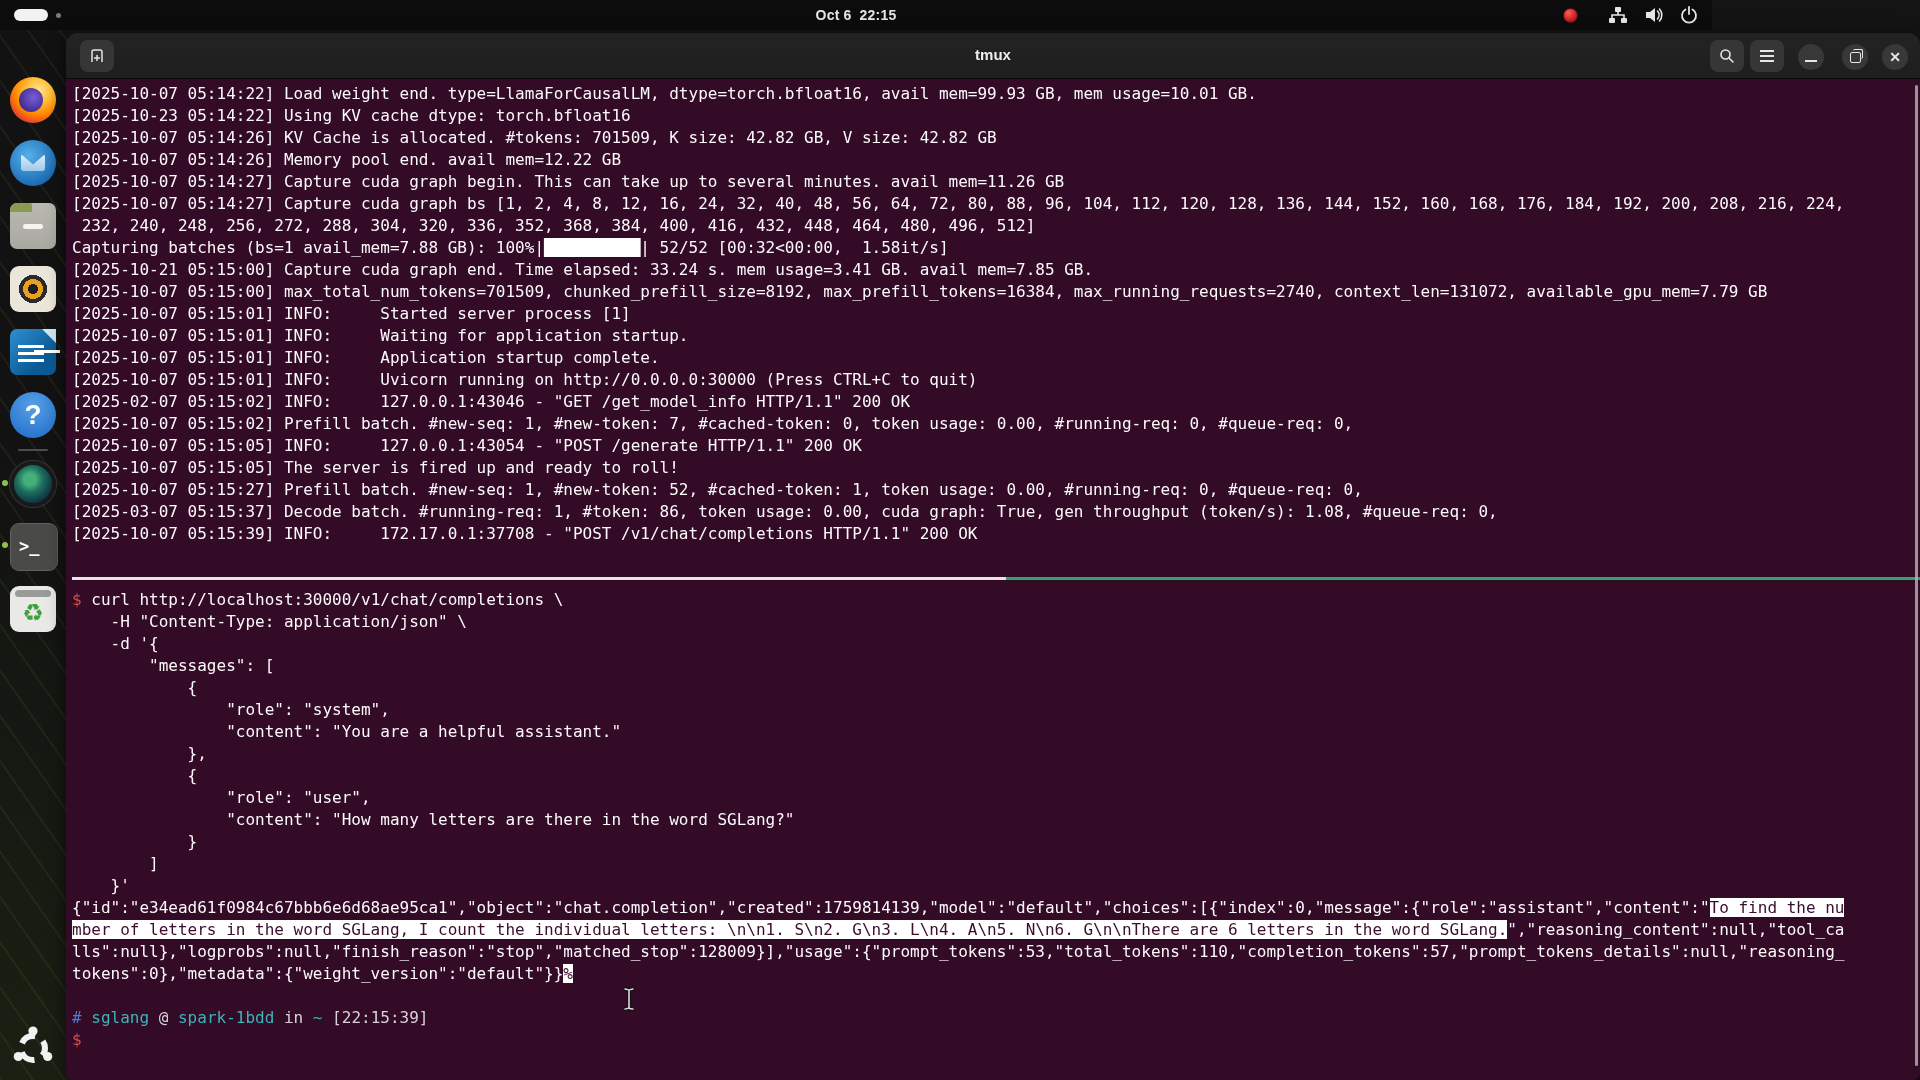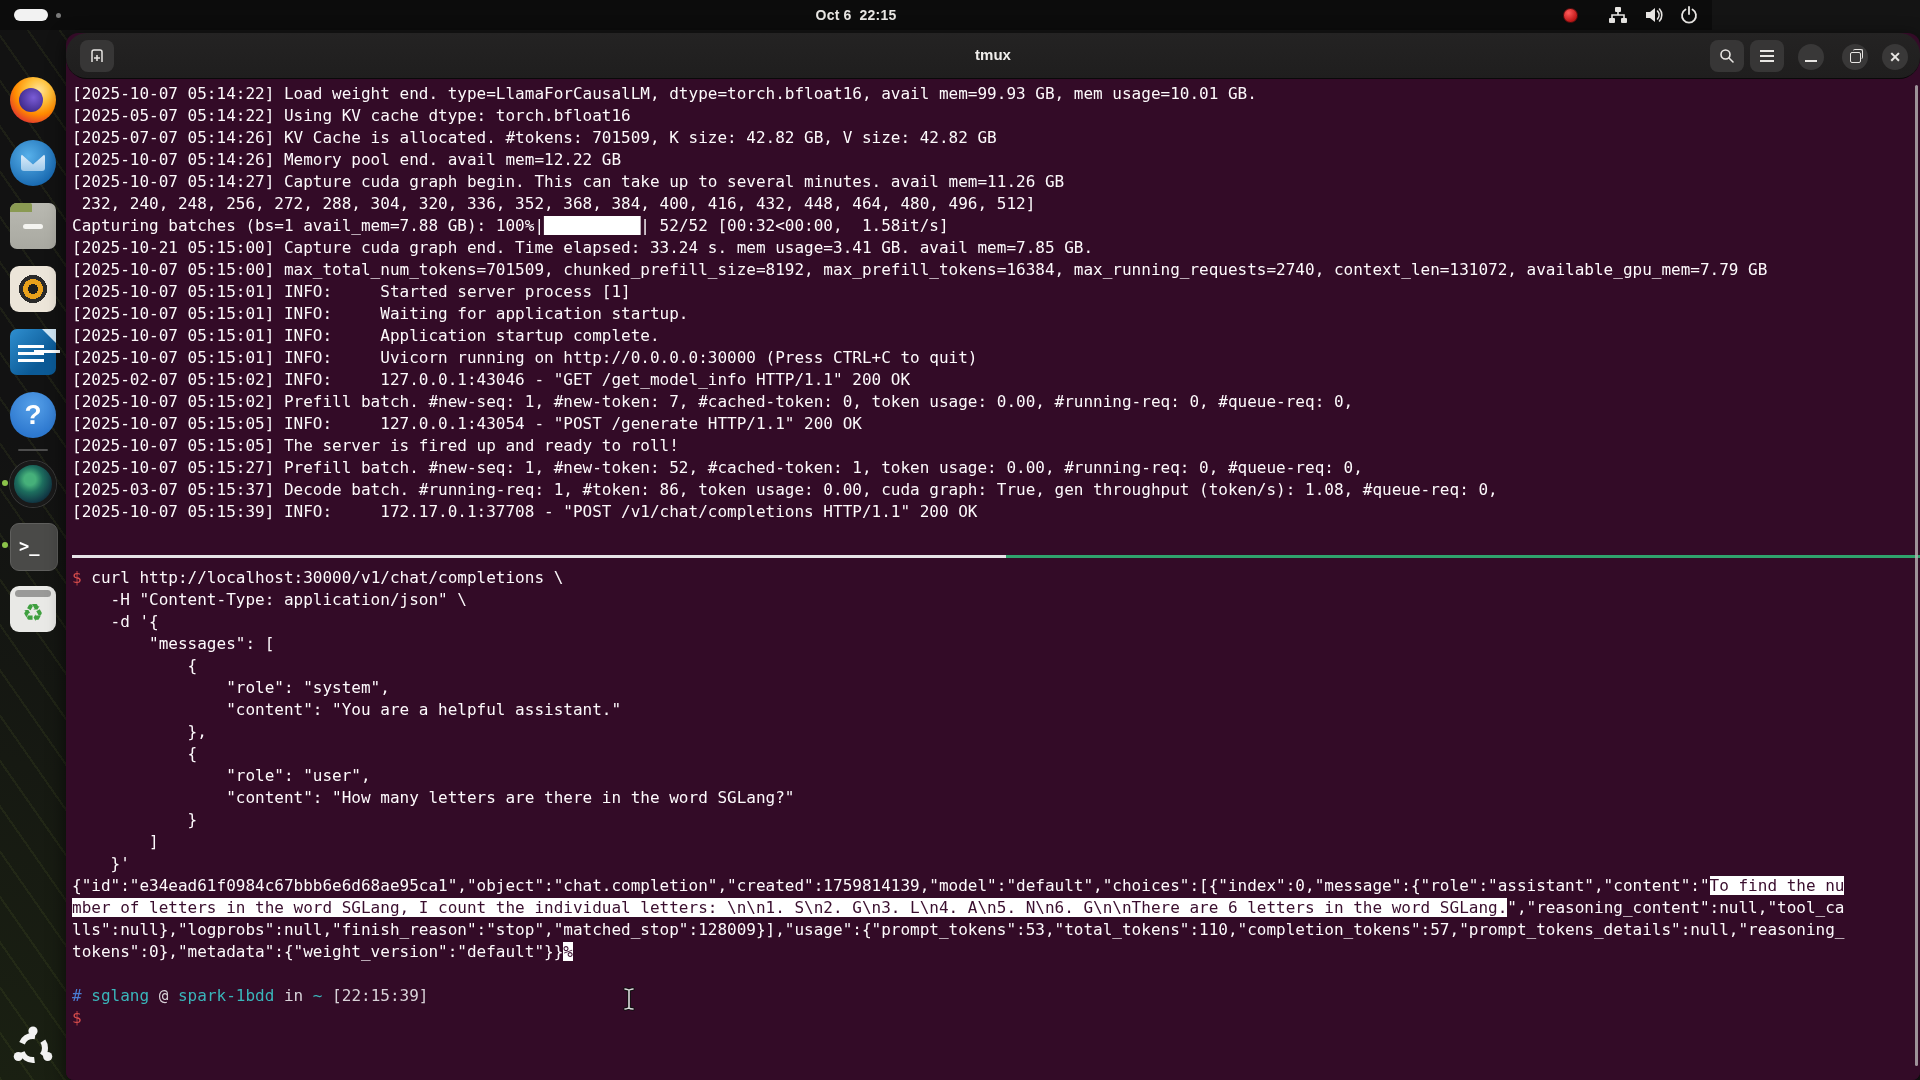--- a/index.html
+++ b/index.html
@@ -57,21 +57,21 @@
   .ic-trash:before{content:"";position:absolute;left:5px;top:4px;right:5px;height:7px;background:#9a9a98;border-radius:4px;}
   .ic-trash .glyph{position:absolute;left:0;right:0;top:12px;font-size:24px;line-height:30px;color:#3fa03f;}
   .ubuntu-logo{position:absolute;left:11px;bottom:10px;width:44px;height:44px;}
 
   
   .window{
     position:absolute;left:66px;top:33px;right:0;bottom:0;
     border-radius:12px 12px 8px 8px;overflow:hidden;
     background:#330b27;box-shadow:0 4px 18px rgba(0,0,0,.6);
   }
-  .titlebar{position:relative;height:45px;background:linear-gradient(180deg,#242323,#1f1e1e);border-bottom:1px solid #090909;border-radius:21px;}
+  .titlebar{position:relative;height:45px;background:linear-gradient(180deg,#242323,#1f1e1e);border-bottom:1px solid #090909;}
   .title{position:absolute;left:0;right:0;top:13px;text-align:center;color:#f0eeec;font-size:15px;font-weight:700;}
   .tb-btn{position:absolute;top:7px;width:34px;height:32px;border-radius:8px;background:#373636;display:flex;align-items:center;justify-content:center;}
   .tb-circle{position:absolute;top:11px;width:26px;height:26px;border-radius:50%;background:#393838;display:flex;align-items:center;justify-content:center;color:#e8e6e3;}
   .newtab{left:14px;}
   .search{right:176px;}
   .menu{right:136px;}
   .minb{right:96px;}
   .maxb{right:52px;}
   .closeb{right:12px;}
   .hamb{width:14px;height:2px;background:#e8e6e3;box-shadow:0 -5px 0 #e8e6e3,0 5px 0 #e8e6e3;}
@@ -198,24 +198,25 @@
         <div class="maxglyph"></div>
       </div>
     <div class="tb-circle closeb">
         <div class="xglyph">✕</div>
       </div>
   </div>
 
   <div class="term">
 
     <div class="tline">[2025-10-07 05:14:22] Load weight end. type=LlamaForCausalLM, dtype=torch.bfloat16, avail mem=99.93 GB, mem usage=10.01 GB.</div>
-    <div class="tline">[2025-05-07 05:14:22] Using KV cache dtype: torch.bfloat16</div>
-    <div class="tline">[2025-07-07 05:14:26] KV Cache is allocated. #tokens: 701509, K size: 42.82 GB, V size: 42.82 GB</div>
+    <div class="tline">[2025-10-23 05:14:22] Using KV cache dtype: torch.bfloat16</div>
+    <div class="tline">[2025-10-07 05:14:26] KV Cache is allocated. #tokens: 701509, K size: 42.82 GB, V size: 42.82 GB</div>
     <div class="tline">[2025-10-07 05:14:26] Memory pool end. avail mem=12.22 GB</div>
     <div class="tline">[2025-10-07 05:14:27] Capture cuda graph begin. This can take up to several minutes. avail mem=11.26 GB</div>
+    <div class="tline">[2025-10-07 05:14:27] Capture cuda graph bs [1, 2, 4, 8, 12, 16, 24, 32, 40, 48, 56, 64, 72, 80, 88, 96, 104, 112, 120, 128, 136, 144, 152, 160, 168, 176, 184, 192, 200, 208, 216, 224,</div>
     <div class="tline"> 232, 240, 248, 256, 272, 288, 304, 320, 336, 352, 368, 384, 400, 416, 432, 448, 464, 480, 496, 512]</div>
     <div class="tline"><span>Capturing batches (bs=1 avail_mem=7.88 GB): 100%|</span><span class="bar">██████████</span><span>| 52/52 [00:32&lt;00:00,  1.58it/s]</span></div>
     <div class="tline">[2025-10-21 05:15:00] Capture cuda graph end. Time elapsed: 33.24 s. mem usage=3.41 GB. avail mem=7.85 GB.</div>
     <div class="tline">[2025-10-07 05:15:00] max_total_num_tokens=701509, chunked_prefill_size=8192, max_prefill_tokens=16384, max_running_requests=2740, context_len=131072, available_gpu_mem=7.79 GB</div>
     <div class="tline">[2025-10-07 05:15:01] INFO:     Started server process [1]</div>
     <div class="tline">[2025-10-07 05:15:01] INFO:     Waiting for application startup.</div>
     <div class="tline">[2025-10-07 05:15:01] INFO:     Application startup complete.</div>
     <div class="tline">[2025-10-07 05:15:01] INFO:     Uvicorn running on http://0.0.0.0:30000 (Press CTRL+C to quit)</div>
     <div class="tline">[2025-02-07 05:15:02] INFO:     127.0.0.1:43046 - "GET /get_model_info HTTP/1.1" 200 OK</div>
     <div class="tline">[2025-10-07 05:15:02] Prefill batch. #new-seq: 1, #new-token: 7, #cached-token: 0, token usage: 0.00, #running-req: 0, #queue-req: 0,</div>

